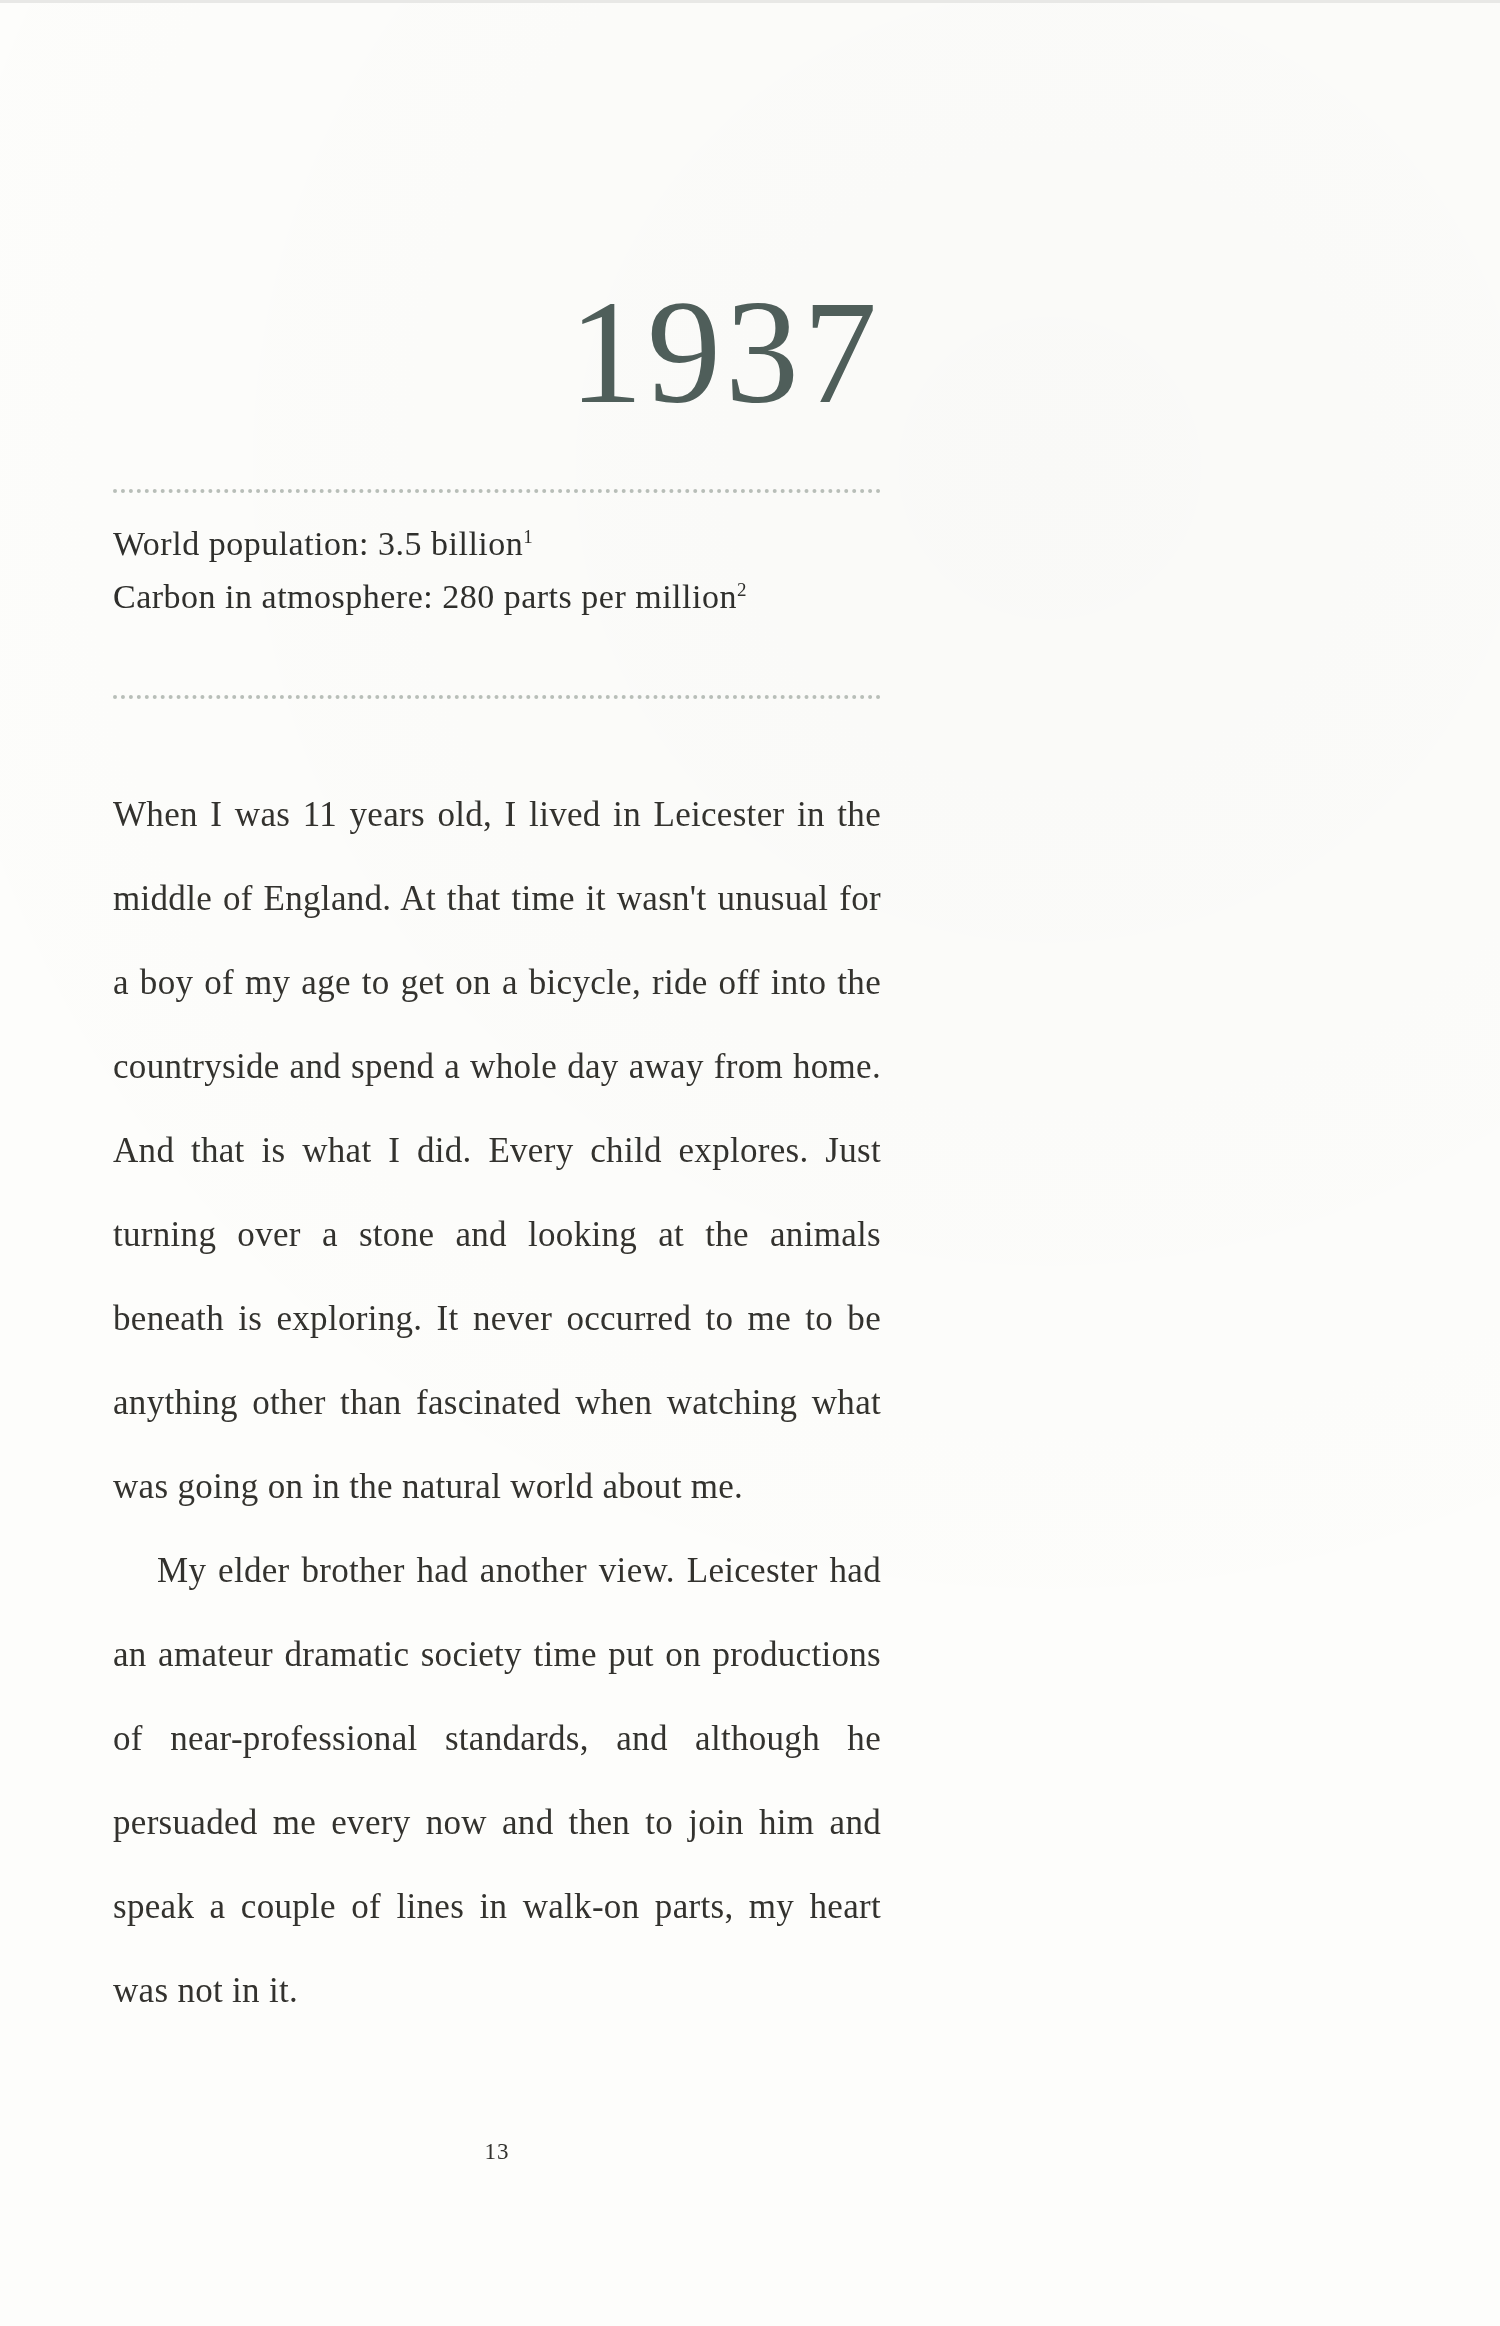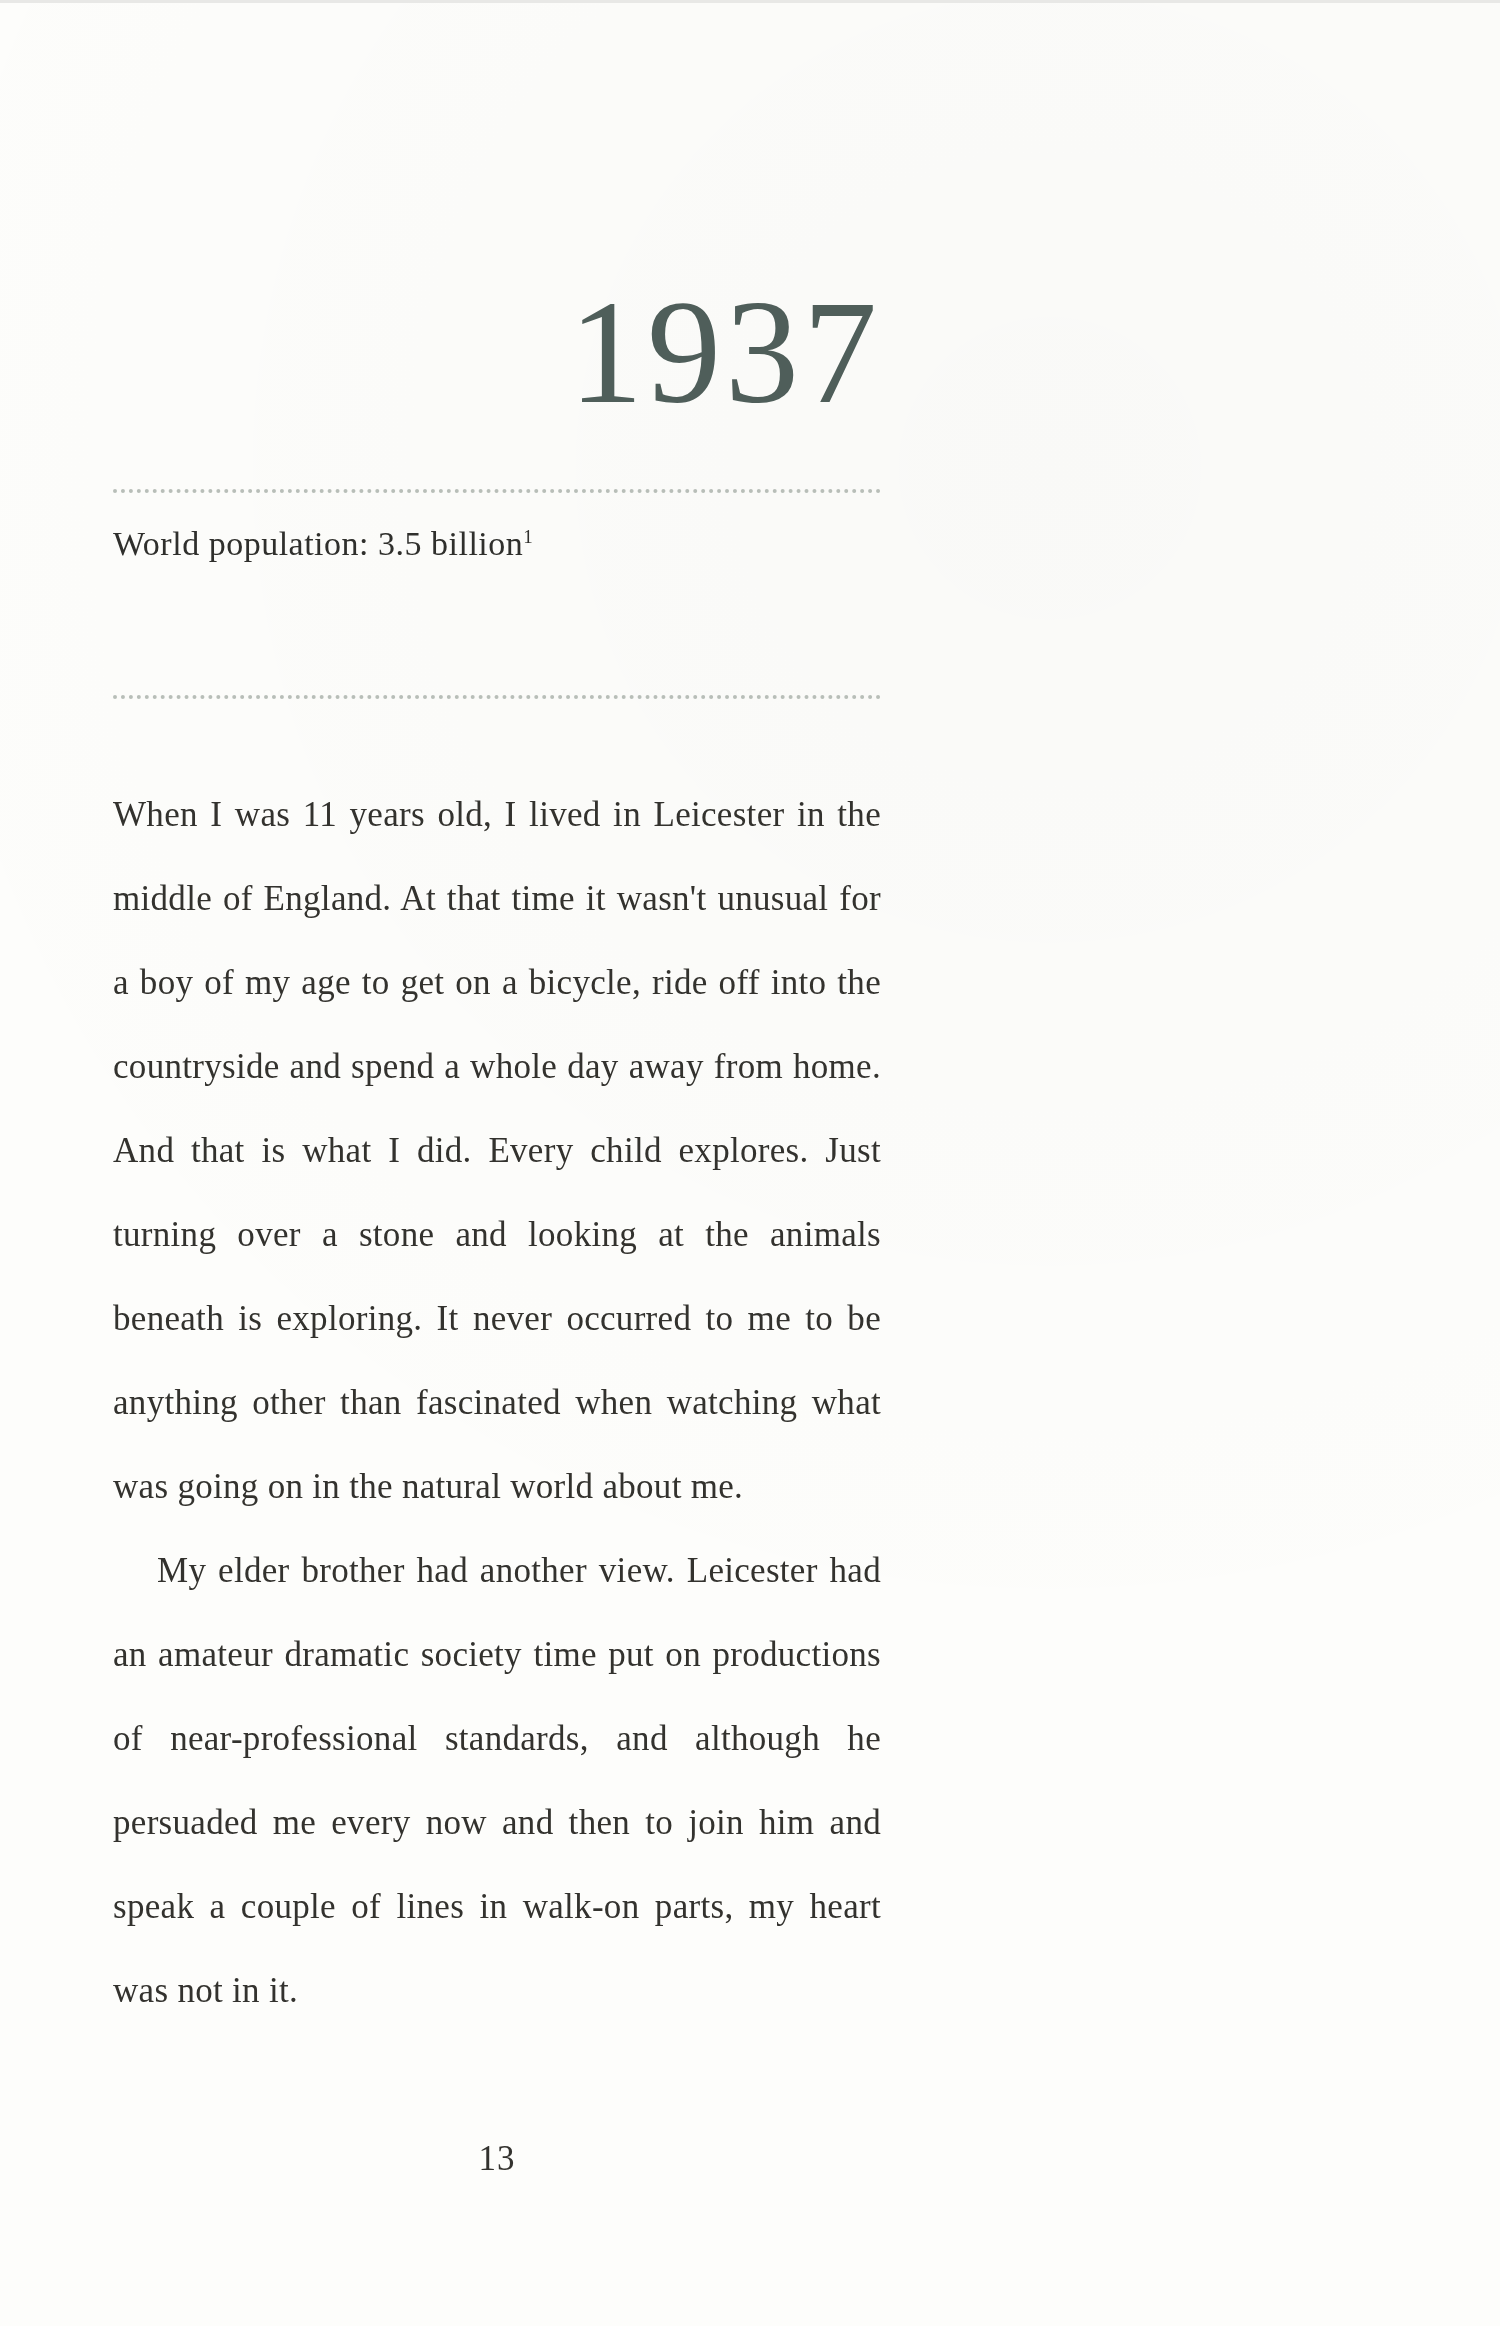--- a/index.html
+++ b/index.html
@@ -84,37 +84,38 @@
   }
   .para.indented {
     text-indent: 44px;
   }
   .page-number {
     position: absolute;
     top: 2136px;
     left: 0;
     width: 100%;
     text-align: center;
-    font-size: 35px;
+    font-size: 23px;
     color: #33322e;
     letter-spacing: 1px;
   }
 </style>
 </head>
 <body>
 
 <div class="scan-page">
   <div class="content-col">
 
     <h1 class="chapter-year">1937</h1>
 
     <div class="divider divider-top"></div>
 
     <div class="stats">
       <p class="stat"><span>World population: 3.5 billion</span><sup>1</sup></p>
+      <p class="stat"><span>Carbon in atmosphere: 280 parts per million</span><sup>2</sup></p>
     </div>
 
     <div class="divider divider-bottom"></div>
 
     <div class="body-text">
       <p class="para">When I was 11 years old, I lived in Leicester in the middle of England. At that time it wasn't unusual for a boy of my age to get on a bicycle, ride off into the countryside and spend a whole day away from home. And that is what I did. Every child explores. Just turning over a stone and looking at the animals beneath is exploring. It never occurred to me to be anything other than fascinated when watching what was going on in the natural world about me.</p>
       <p class="para indented">My elder brother had another view. Leicester had an amateur dramatic society time put on productions of near-professional standards, and although he persuaded me every now and then to join him and speak a couple of lines in walk-on parts, my heart was not in it.</p>
     </div>
 
     <div class="page-number">13</div>

